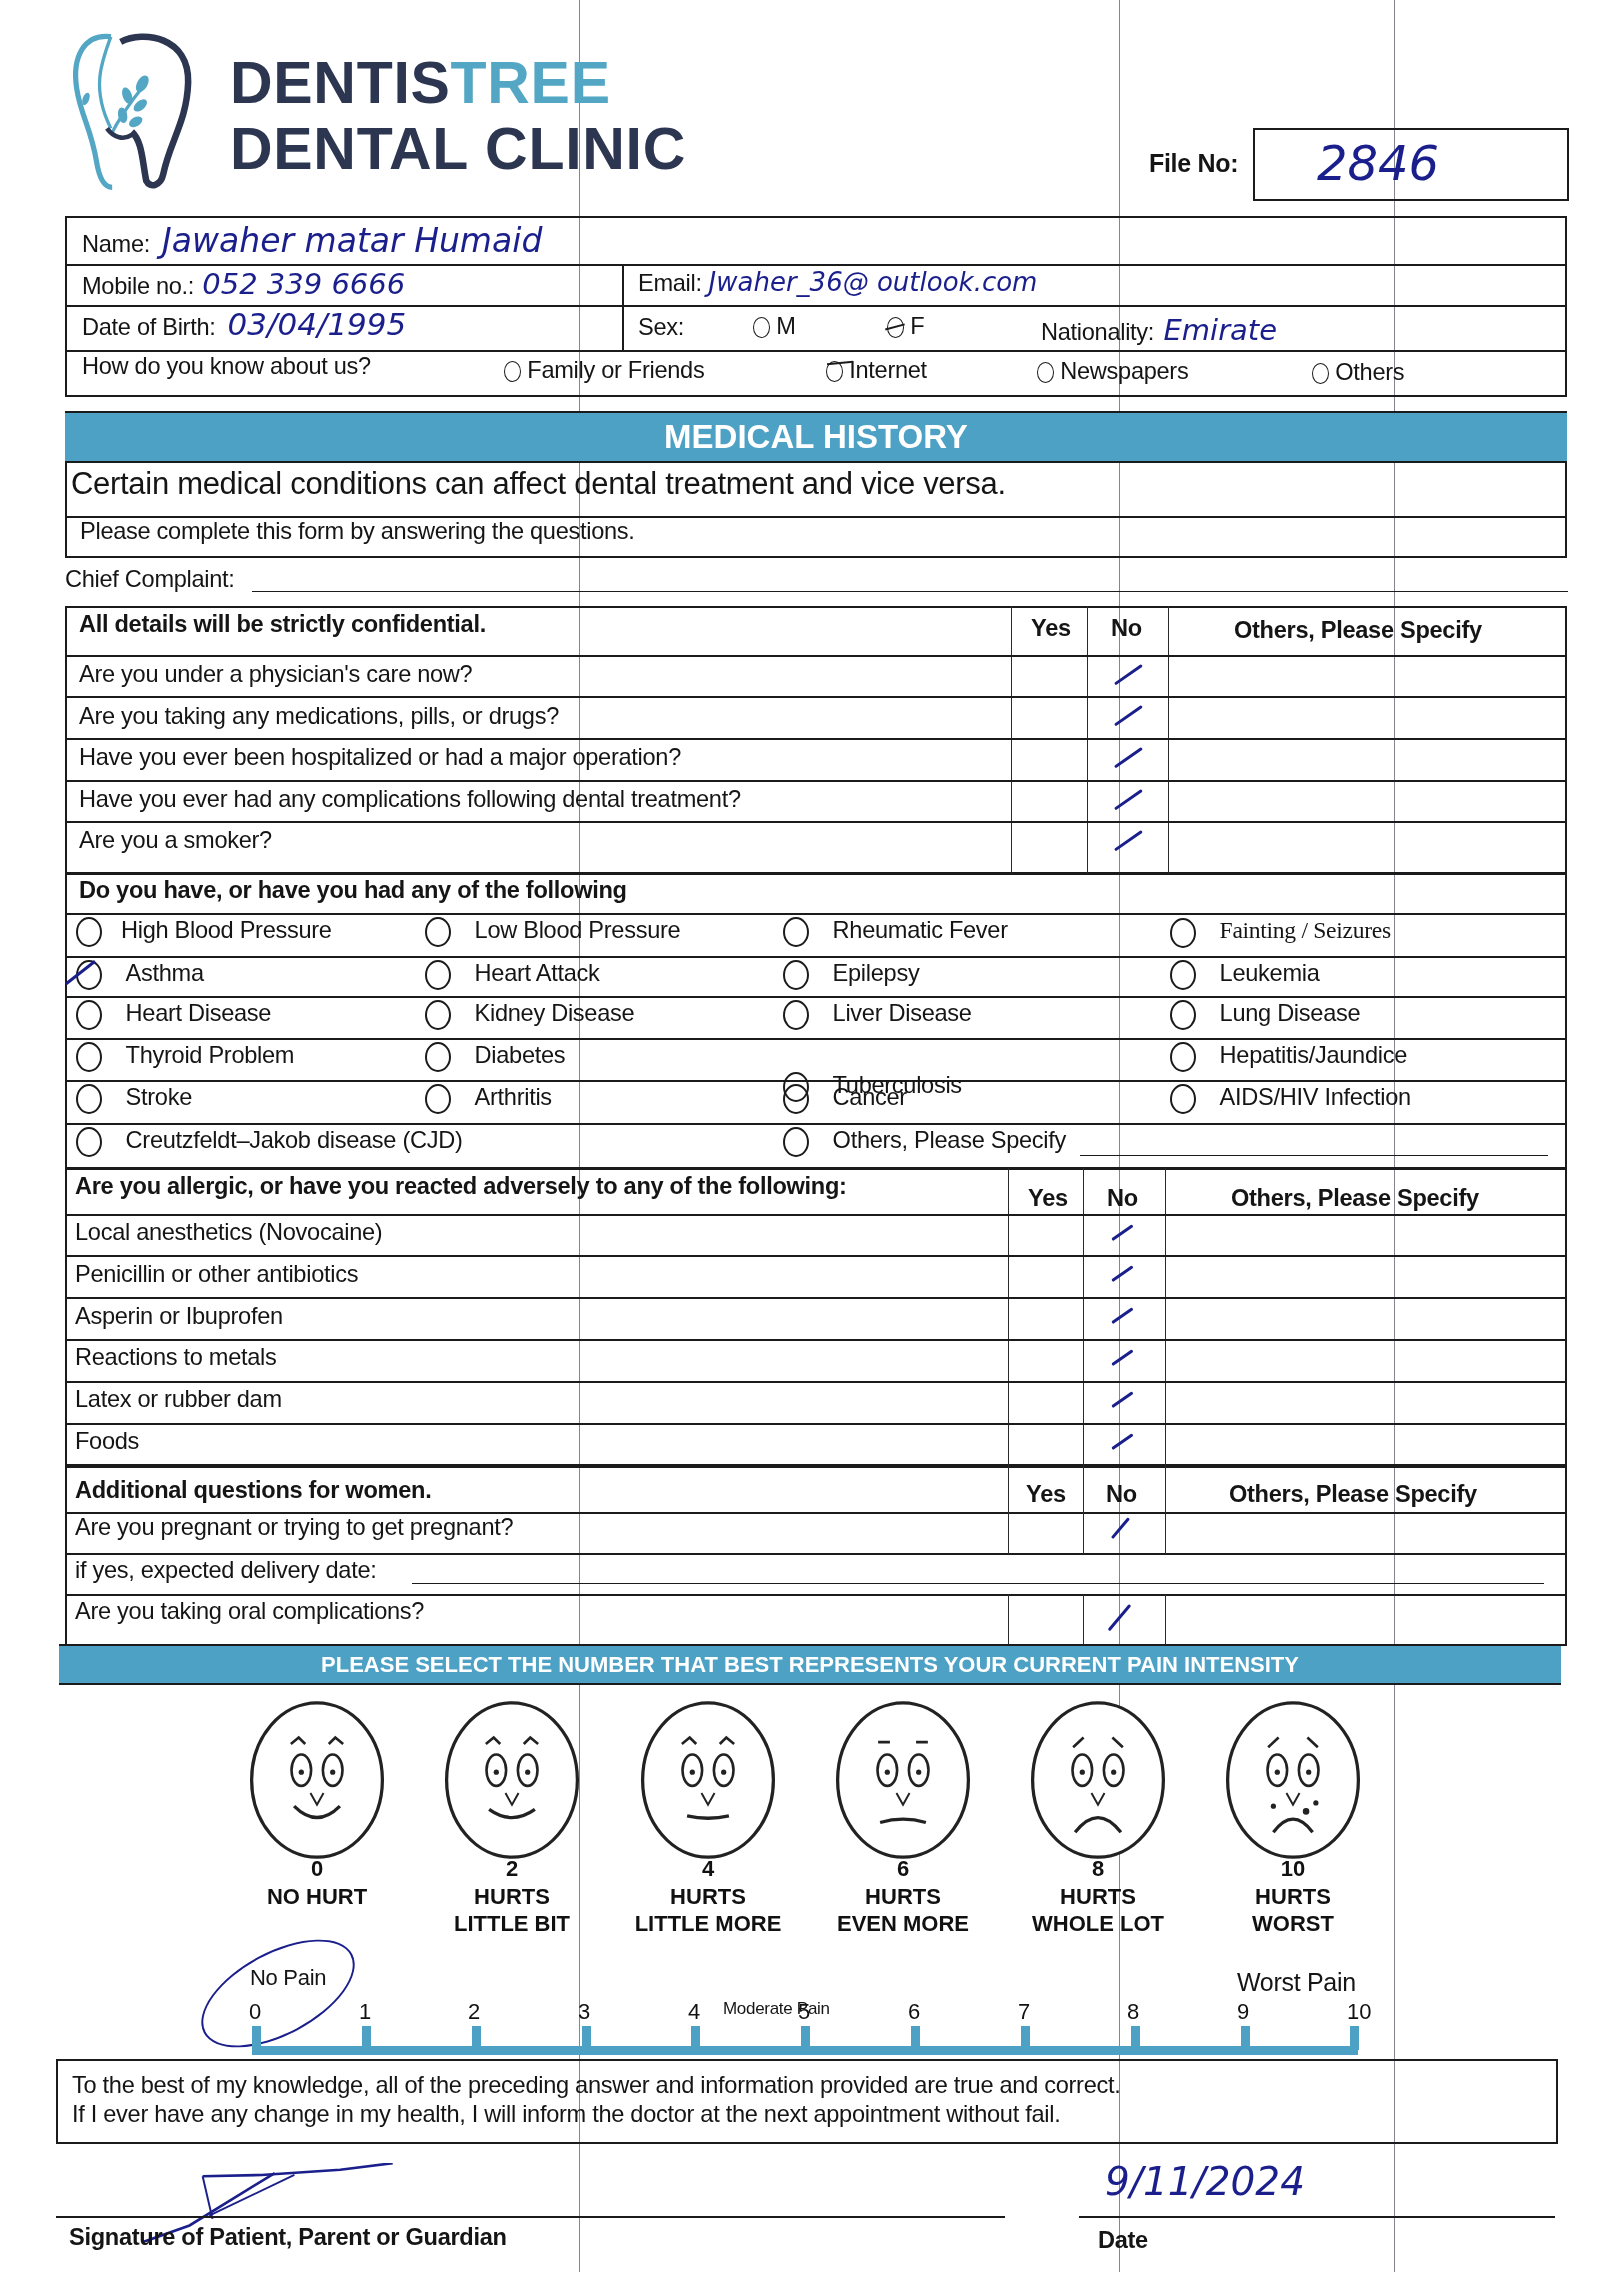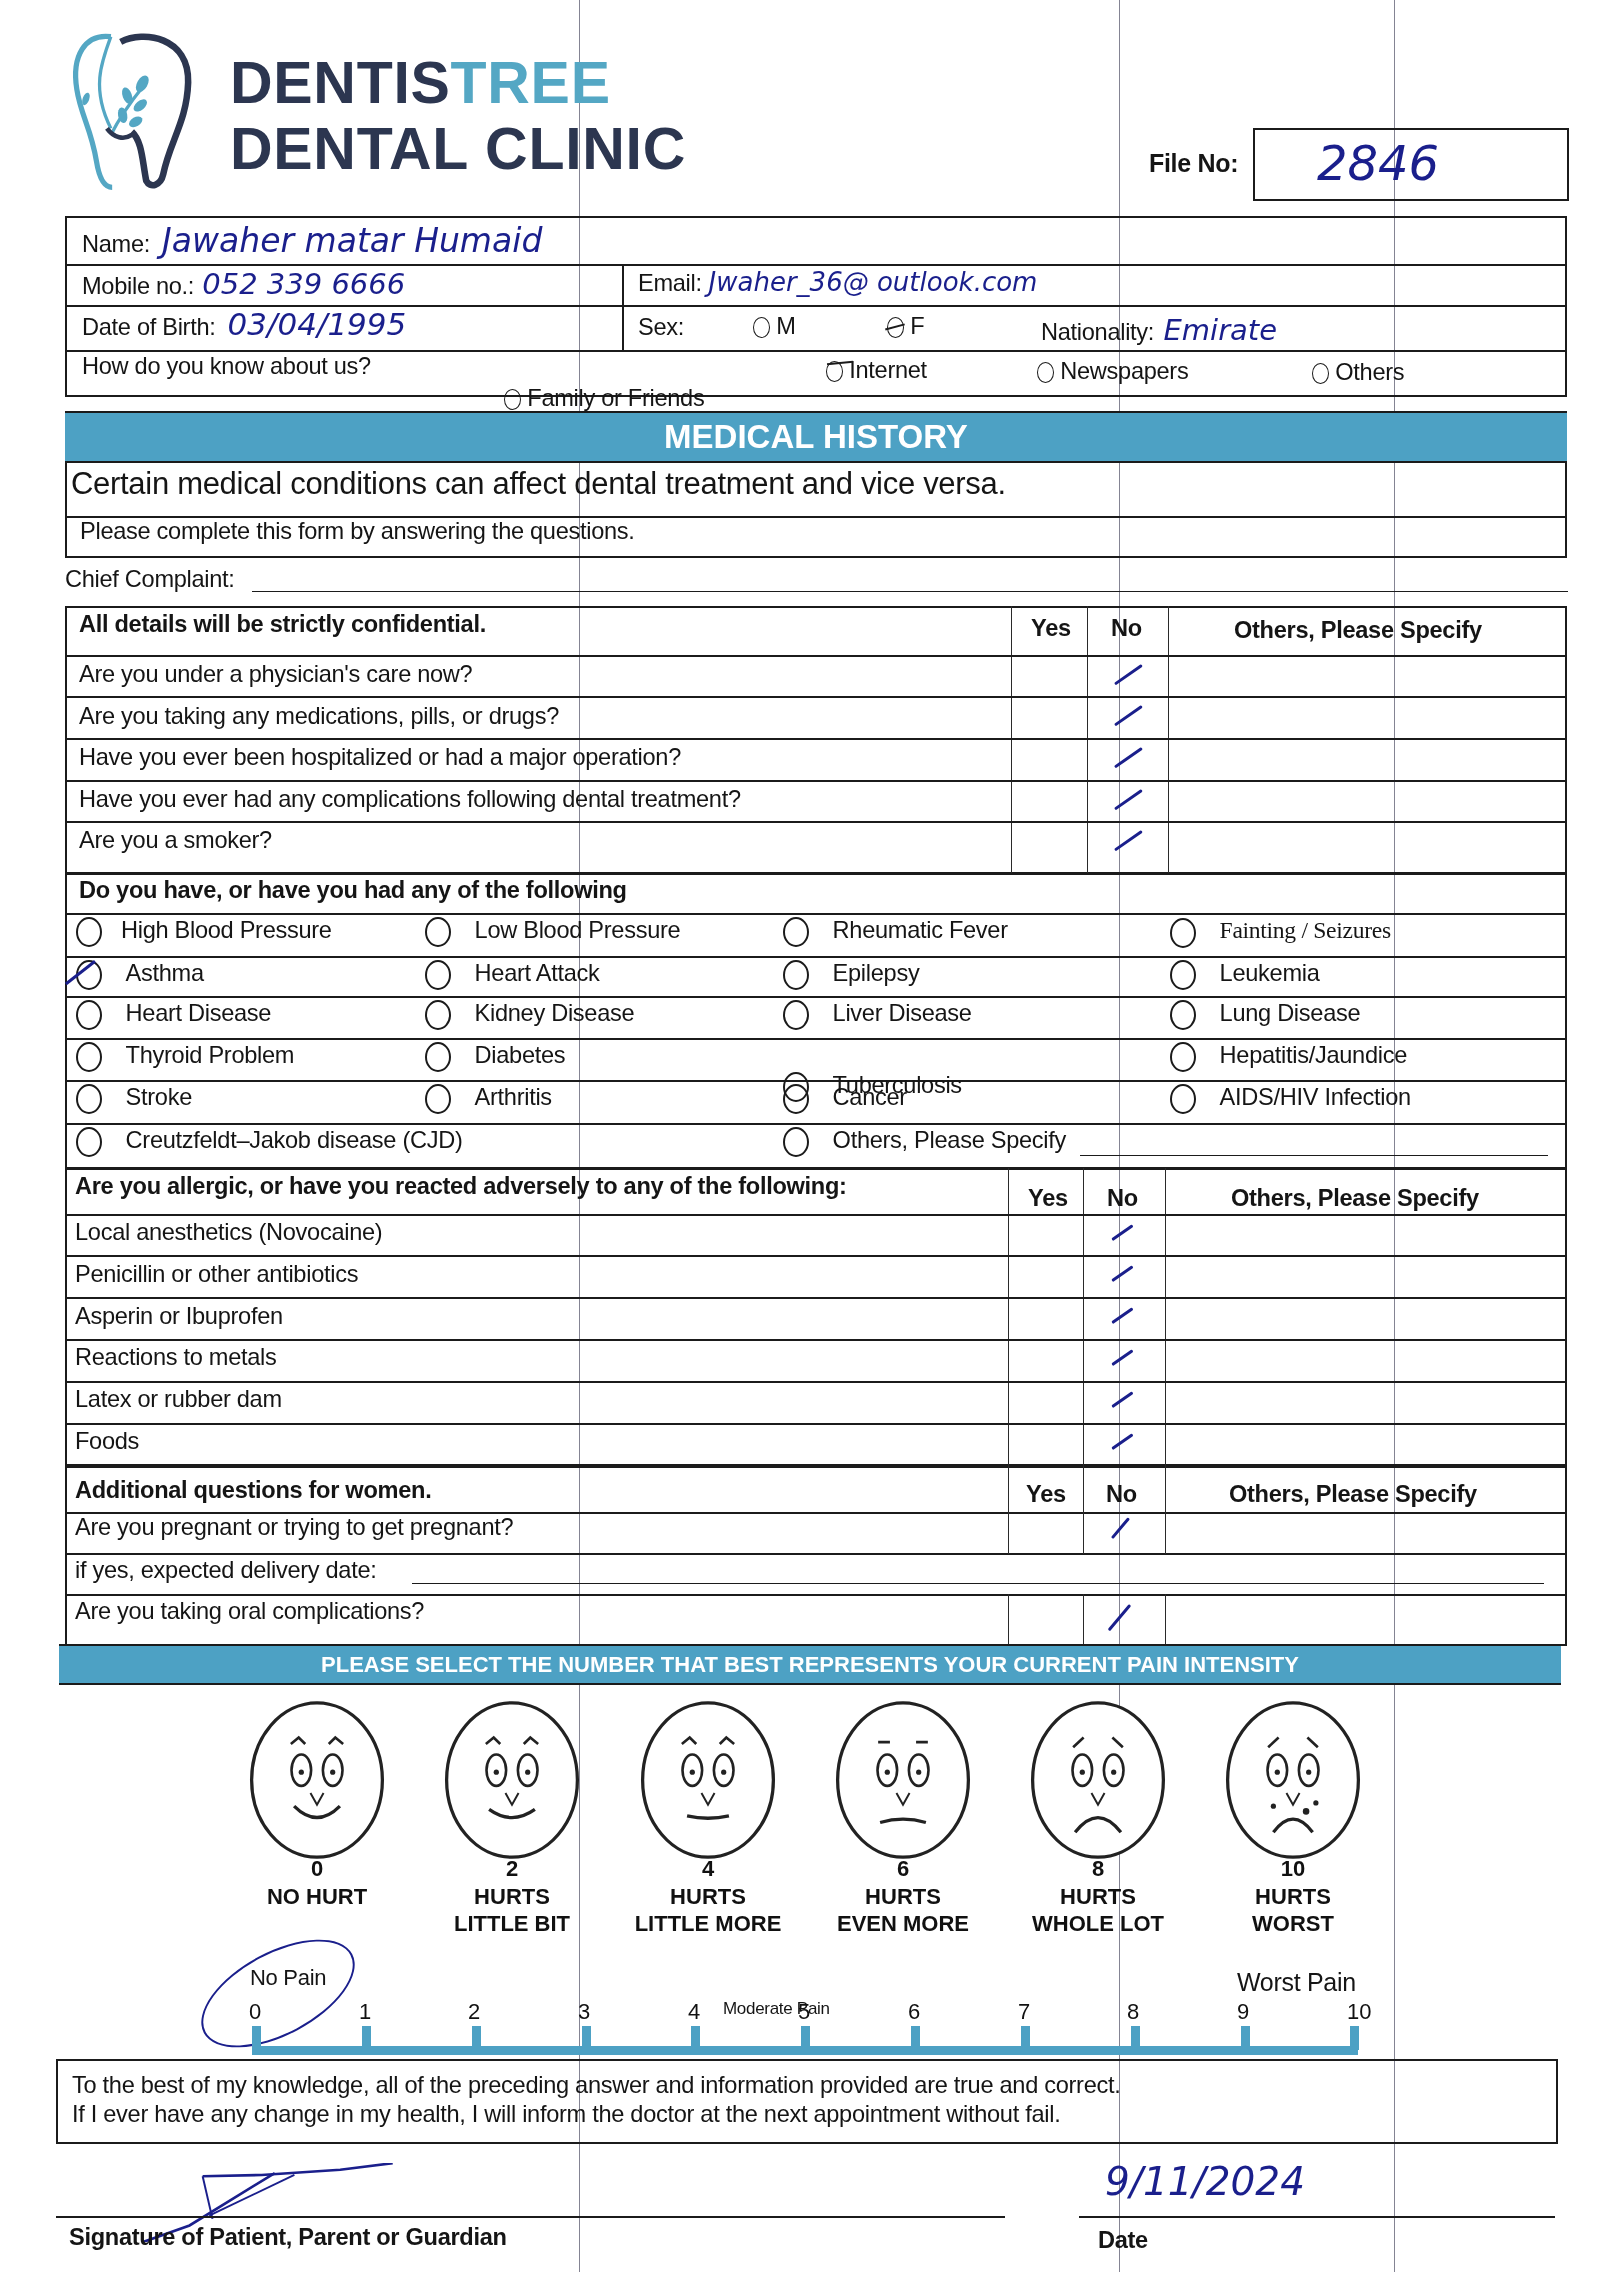--- a/index.html
+++ b/index.html
@@ -84,21 +84,21 @@
 <div class="abs txt" style="left:887px;top:313px;">
   <span class="radio small"><span class="abs" style="left:-2.6px;top:7.9px;width:19.6px;height:2px;background:#1b1b1b;transform:rotate(-15deg);"></span></span>
   <span>F</span>
 </div>
 <div class="abs" style="left:1041px;top:313px;">
   <span class="txt">Nationality:</span>
   <span class="hw" style="font-size:29px;margin-left:6.5px;">Emirate</span>
 </div>
 
 <div class="abs txt" style="left:82px;top:353px;">How do you know about us?</div>
-<div class="abs txt" style="left:504px;top:357px;margin-top:28px;">
+<div class="abs txt" style="left:504px;top:357px;">
   <span class="radio small"></span>
   <span>Family or Friends</span>
 </div>
 <div class="abs txt" style="left:826px;top:357px;">
   <span class="radio small"><span class="abs" style="left:0px;top:0px;width:26px;height:2px;background:#1b1b1b;transform:rotate(-5deg);"></span></span>
   <span>Internet</span>
 </div>
 <div class="abs txt" style="left:1037px;top:358px;">
   <span class="radio small"></span>
   <span>Newspapers</span>

